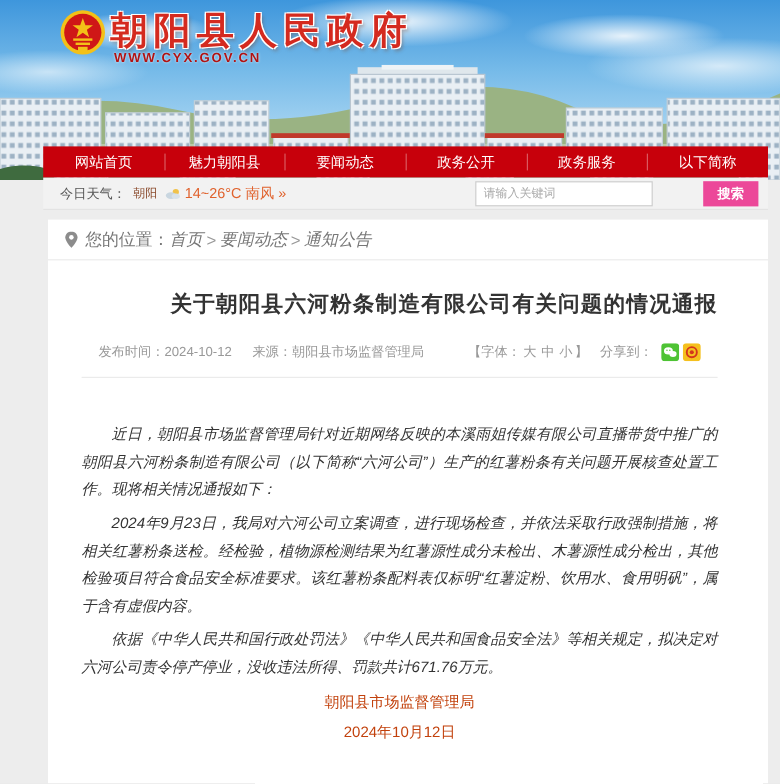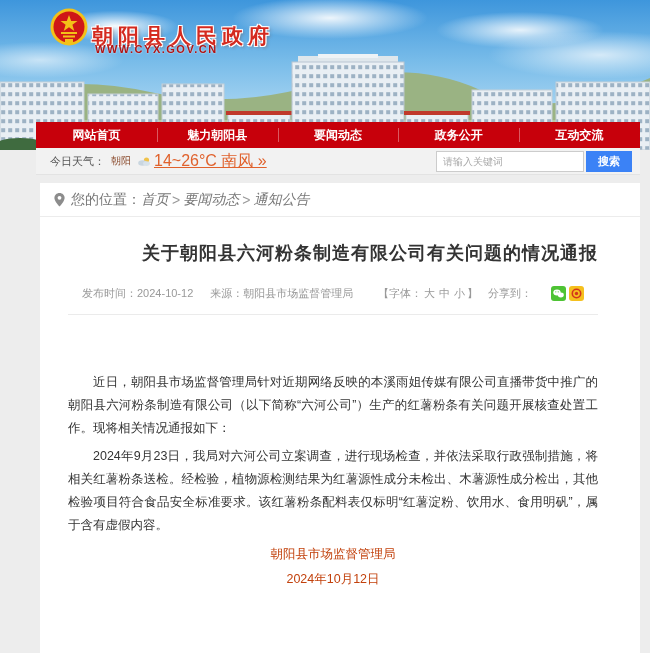--- a/index.html
+++ b/index.html
@@ -11,61 +11,61 @@
   .banner { position:absolute; left:0; top:0; width:650px; height:150px; overflow:hidden;
     background:
       radial-gradient(ellipse 90px 22px at 115px 26px, rgba(255,255,255,.95), rgba(255,255,255,0) 70%),
       radial-gradient(ellipse 140px 30px at 330px 18px, rgba(255,255,255,.9), rgba(255,255,255,0) 70%),
       radial-gradient(ellipse 120px 26px at 520px 30px, rgba(255,255,255,.85), rgba(255,255,255,0) 70%),
       radial-gradient(ellipse 160px 34px at 600px 55px, rgba(255,255,255,.7), rgba(255,255,255,0) 70%),
       radial-gradient(ellipse 120px 26px at 40px 60px, rgba(255,255,255,.6), rgba(255,255,255,0) 70%),
       linear-gradient(180deg,#3e96dc 0%,#77bbe9 40%,#cde8f8 100%); }
   .banner svg.city { position:absolute; left:0; bottom:0; }
   .emblem { position:absolute; left:50px; top:7px; }
-  .site-title { position:absolute; left:92px; top:22px; font-size:21px; font-weight:bold; letter-spacing:5px;
+  .site-title { position:absolute; left:92px; top:5px; font-size:31px; font-weight:bold; letter-spacing:5px;
     color:#d42a1f;
     text-shadow:-1px -1px 0 #fff,1px -1px 0 #fff,-1px 1px 0 #fff,1px 1px 0 #fff,2px 2px 3px rgba(120,60,30,.35); }
   .site-url { position:absolute; left:95px; top:43px; font-size:11px; font-weight:bold; letter-spacing:1.5px;
     color:#b01314; text-shadow:0 0 2px rgba(255,255,255,.9); }
 
   
   .nav { position:absolute; left:36px; top:122px; width:604px; height:26px; background:#c7000b; display:flex; align-items:stretch; }
-  .nav-item { flex:1; display:flex; align-items:center; justify-content:center; color:#fff; font-size:12px; font-weight:bold; cursor:pointer; position:relative; }
+  .nav-item { flex:1; display:flex; align-items:center; justify-content:center; color:#fff; font-size:12px; font-weight:normal; cursor:pointer; position:relative; }
   .nav-item + .nav-item::before { content:""; position:absolute; left:0; top:6px; bottom:6px; width:1px; background:rgba(255,255,255,.35); }
 
   
   .infobar { position:absolute; left:36px; top:148px; width:604px; height:27px; background:#f2f2f2; border-bottom:1px solid #e3e3e3;
     display:flex; align-items:center; font-size:11px; color:#555; padding:0 8px 0 14px; }
   .infobar .seg { margin-right:6px; white-space:nowrap; }
   .city { color:#8a4a2c; font-size:10px; margin-right:3px; }
-  .weather-val { color:#e0622d; font-size:16px;text-decoration:underline; }
+  .weather-val { color:#e0622d; font-size:12px; }
   .weather-ic { margin:0 3px; vertical-align:-2px; }
-  .searchwrap { margin-left:auto; display:flex; align-items:flex-end; }
+  .searchwrap { margin-left:auto; display:flex; align-items:flex-end;gap:40px; }
   .search-input { width:148px; height:21px; border:1px solid #ccc; background:#fff; font-size:10px; padding:0 6px; color:#333; outline:none; }
   .search-input::placeholder { color:#aaa; }
-  .search-btn { width:46px; height:21px; border:0; background:#3b82f6; color:#fff; font-size:11px; font-weight:bold; margin-left:2px; cursor:pointer; }
+  .search-btn { width:46px; height:21px; border:0; background:#ec4899; color:#fff; font-size:11px; font-weight:bold; margin-left:2px; cursor:pointer; }
 
   
   .card { position:absolute; left:40px; top:183px; width:600px; height:470px; background:#fff; }
   .breadcrumb { display:flex; align-items:center; padding:8px 14px 7px; border-bottom:1px solid #ececec; font-size:14px; color:#777; }
   .breadcrumb .pin { margin-right:6px; }
   .breadcrumb .bc-link { cursor:pointer;font-style:italic; }
   .breadcrumb .sep { margin:0 3px; color:#999; }
 
   .article { padding:0 42px 0 28px; }
   .art-title { margin-top:24px; text-align:right; font-size:18px; font-weight:bold; color:#333; letter-spacing:1px; }
   .meta { margin-top:21px; display:flex; justify-content:space-between; align-items:flex-start; font-size:11px; color:#999; padding:0 14px; }
   .meta .m-left span { margin-right:14px; }
   .meta .m-right { display:flex; align-items:center; }
   .fontsize-btn { margin:0 2px; cursor:pointer; }
-  .share-label { margin:0 16px 0 10px; }
+  .share-label { margin:0 4px 0 10px; }
   .share-ic { margin-left:3px; cursor:pointer; display:inline-flex; }
   .meta-divider { border:0; border-top:1px solid #ebebeb; margin-top:13px; }
 
-  .body-text { margin-top:56px; }
+  .body-text { margin-top:36px;font-style:italic; }
   .body-text p { font-size:12.5px; line-height:23px; color:#333; text-align:justify; text-indent:2em; margin-bottom:5px; }
   .sign-block { text-align:center; font-size:12.5px; color:#c2410c; line-height:25px; }
 </style>
 </head>
 <body>
 
 <div id="app">
 
   <div class="banner">
     <svg class="city" width="650" height="96" viewBox="0 0 650 96">
@@ -114,21 +114,22 @@
     </svg>
     <div class="site-title">朝阳县人民政府</div>
     <div class="site-url">WWW.CYX.GOV.CN</div>
   </div>
 
   <div class="nav">
     <div class="nav-item">网站首页</div>
     <div class="nav-item">魅力朝阳县</div>
     <div class="nav-item">要闻动态</div>
     <div class="nav-item">政务公开</div>
-    <div class="nav-item">互动交流</div>
+    <div class="nav-item">政务服务</div>
+    <div class="nav-item">以下简称</div>
   </div>
 
   <div class="infobar">
     <span class="seg">今日天气：</span>
     <span class="city">朝阳</span>
     <svg class="weather-ic" width="14" height="11" viewBox="0 0 14 11">
       <circle cx="9.5" cy="4" r="2.6" fill="#f0c24b"></circle>
       <ellipse cx="5.5" cy="7" rx="4.3" ry="2.8" fill="#c9d6e0"></ellipse>
       <ellipse cx="9.5" cy="7.6" rx="3.4" ry="2.3" fill="#d8e2ea"></ellipse>
     </svg>
@@ -186,20 +187,21 @@
             </svg>
           </span>
         </div>
       </div>
 
       <hr class="meta-divider">
 
       <div class="body-text">
         <p>近日，朝阳县市场监督管理局针对近期网络反映的本溪雨姐传媒有限公司直播带货中推广的朝阳县六河粉条制造有限公司（以下简称“六河公司”）生产的红薯粉条有关问题开展核查处置工作。现将相关情况通报如下：</p>
         <p>2024年9月23日，我局对六河公司立案调查，进行现场检查，并依法采取行政强制措施，将相关红薯粉条送检。经检验，植物源检测结果为红薯源性成分未检出、木薯源性成分检出，其他检验项目符合食品安全标准要求。该红薯粉条配料表仅标明“红薯淀粉、饮用水、食用明矾”，属于含有虚假内容。</p>
+        <p>依据《中华人民共和国行政处罚法》《中华人民共和国食品安全法》等相关规定，拟决定对六河公司责令停产停业，没收违法所得、罚款共计671.76万元。</p>
       </div>
 
       <div class="sign-block">
         <div>朝阳县市场监督管理局</div>
         <div>2024年10月12日</div>
       </div>
     </div>
   </div>
 </div>
 

